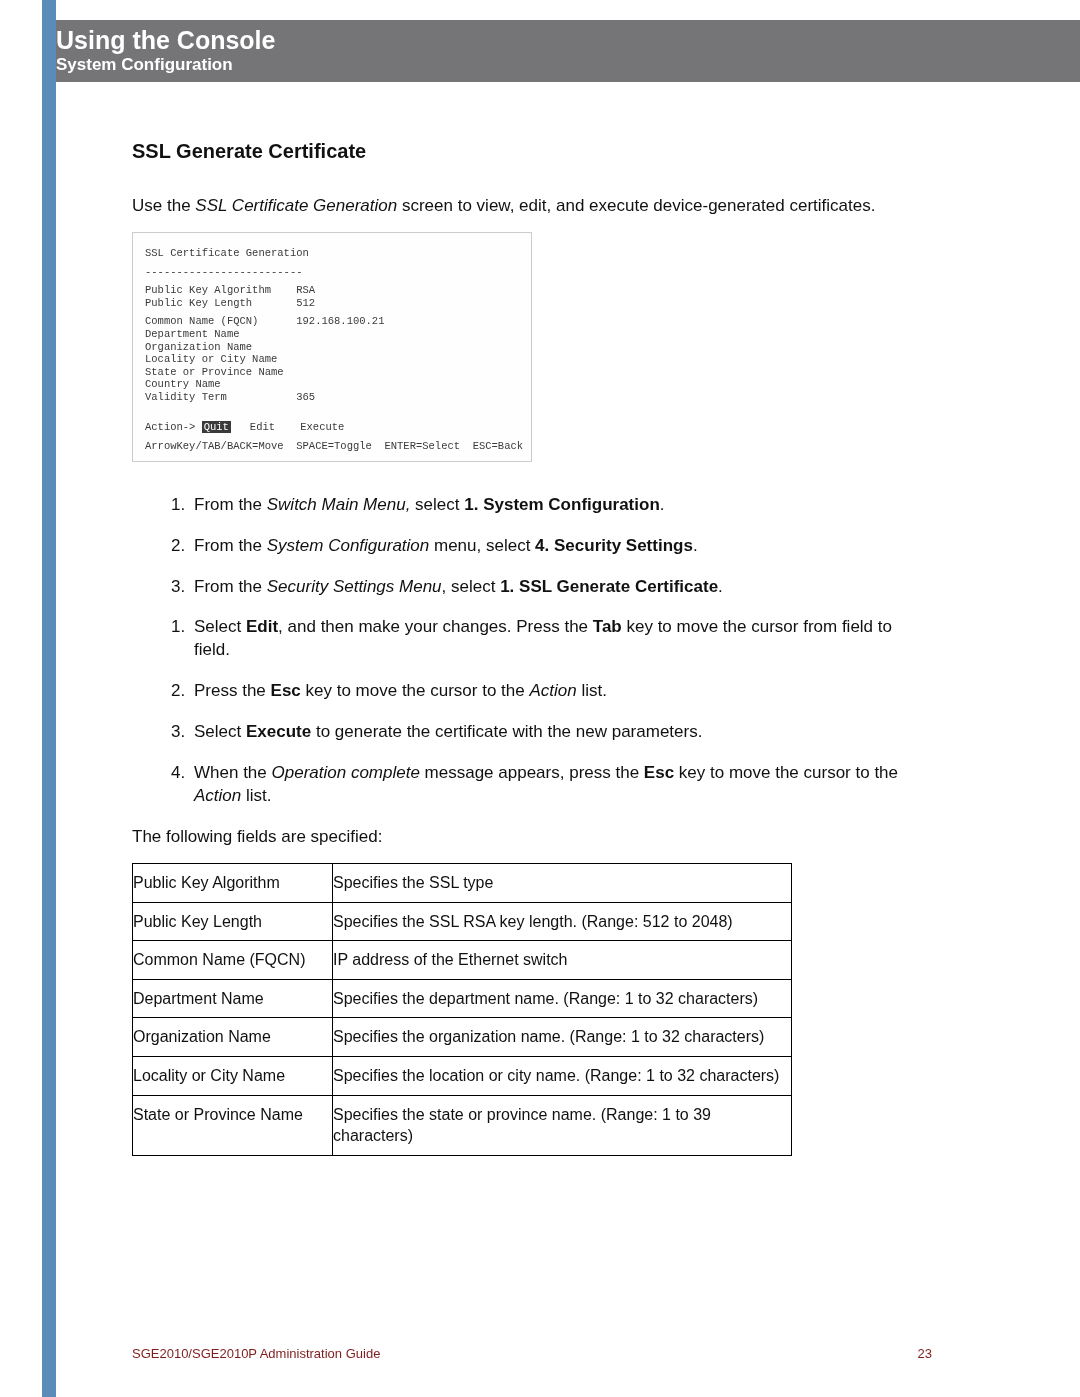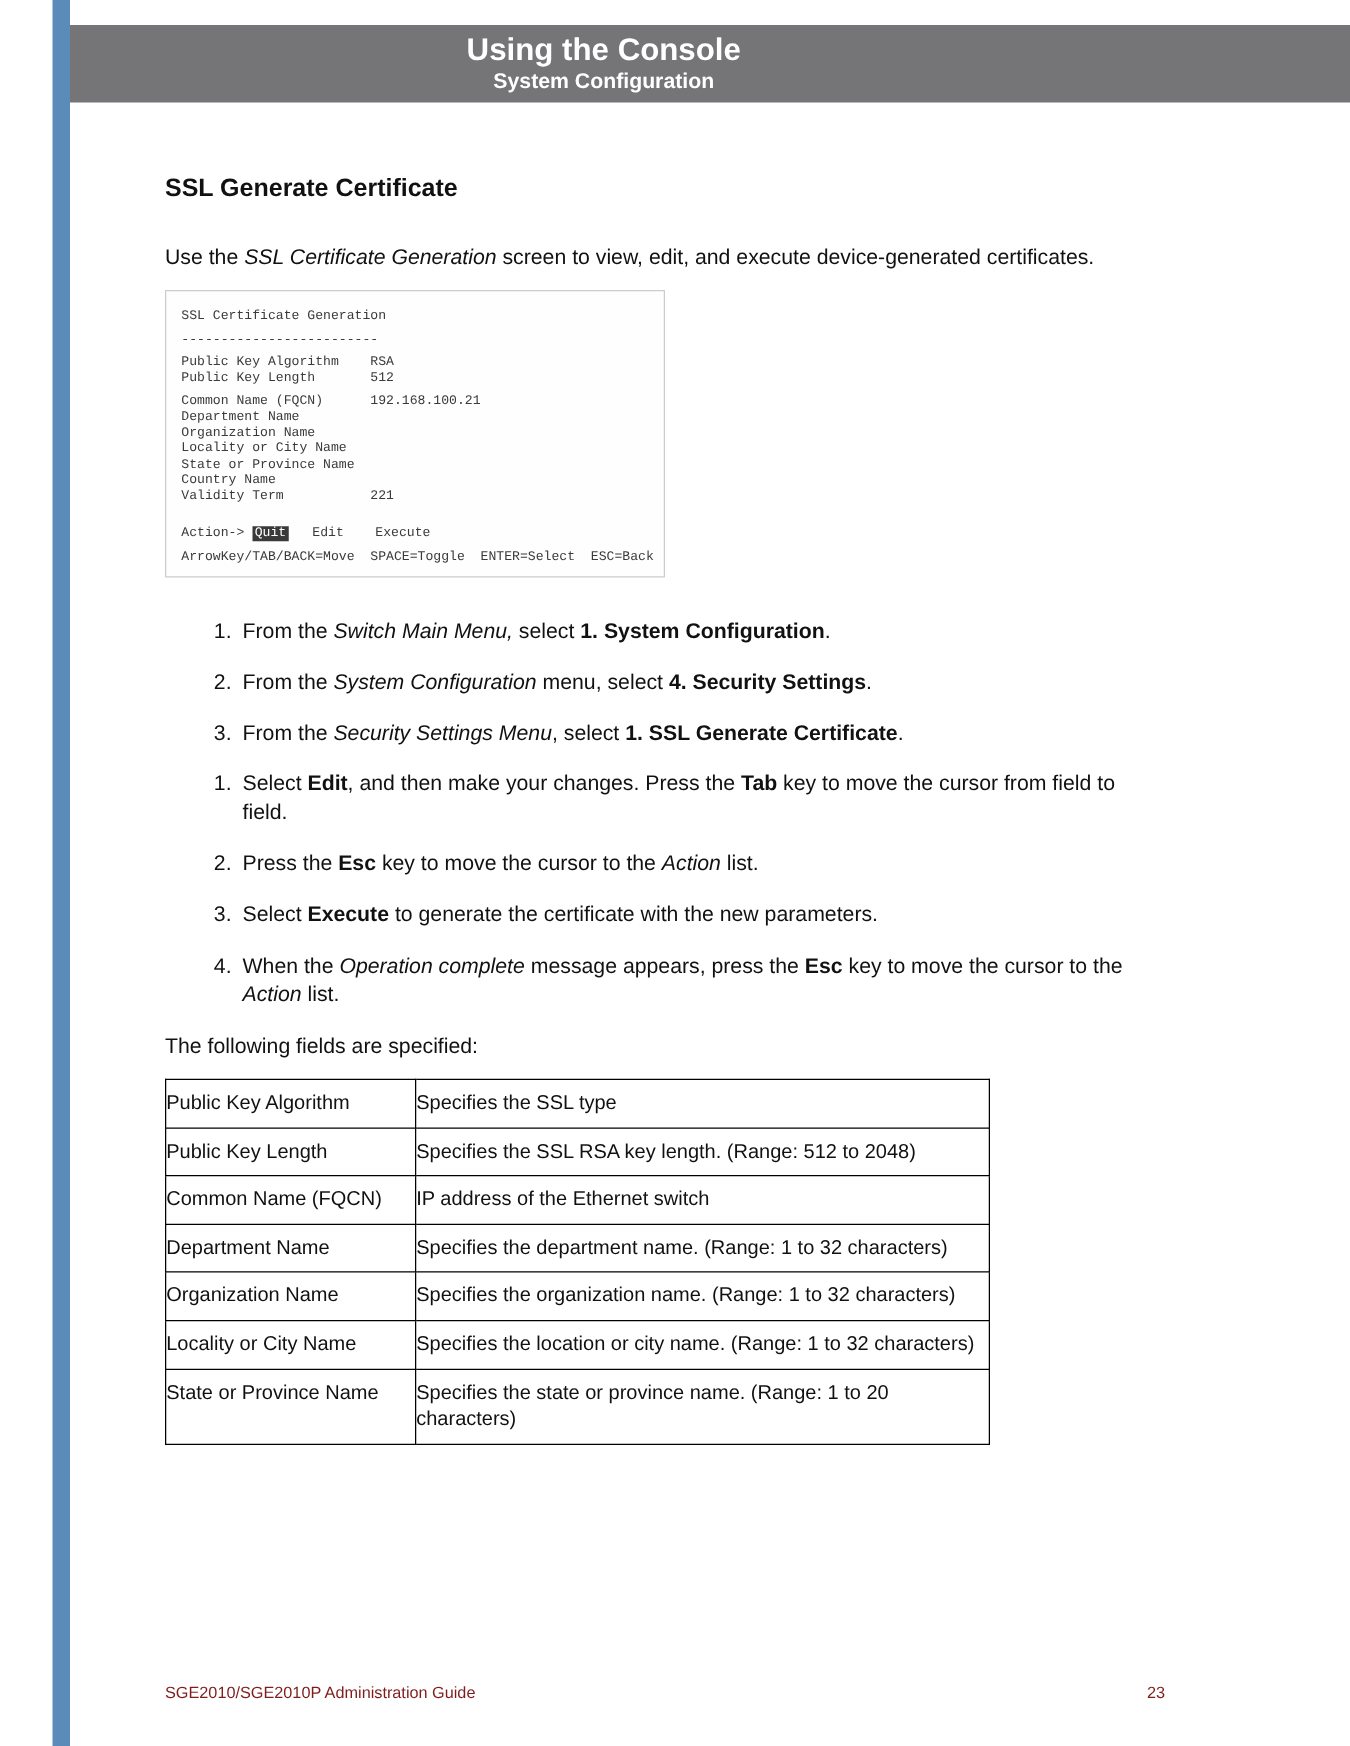--- a/index.html
+++ b/index.html
@@ -20,21 +20,21 @@
     background: #5b8bb8;
   }
   .header-band {
     position: absolute;
     left: 56px;
     top: 20px;
     right: 0;
     height: 62px;
     background: #757578;
     color: #fff;
-    text-align: center;
+    text-align: left;
     padding: 6px 170px 0 0;
   }
   .header-band .chapter {
     font-size: 25px;
     font-weight: bold;
   }
   .header-band .section {
     font-size: 17px;
     font-weight: bold;
   }
@@ -136,21 +136,21 @@
     <div id="console-rows">
         <div class="row">Public Key Algorithm    RSA</div>
         <div class="row">Public Key Length       512</div>
         <div class="row" style="height: 6px;"></div>
         <div class="row">Common Name (FQCN)      192.168.100.21</div>
         <div class="row">Department Name         </div>
         <div class="row">Organization Name       </div>
         <div class="row">Locality or City Name   </div>
         <div class="row">State or Province Name  </div>
         <div class="row">Country Name            </div>
-        <div class="row">Validity Term           221</div>
+        <div class="row">Validity Term           365</div>
       </div>
     <div style="height:18px"></div>
     <div class="row"><span>Action-&gt; </span><span class="hi">Quit</span><span>   Edit    Execute</span></div>
     <div style="height:6px"></div>
     <div class="row">ArrowKey/TAB/BACK=Move  SPACE=Toggle  ENTER=Select  ESC=Back</div>
   </div>
 
   <ol class="steps">
     <li><span>From the </span><span class="italic">Switch Main Menu, </span><span>select </span><span class="bold">1. System Configuration</span><span>.</span></li>
     <li><span>From the </span><span class="italic">System Configuration</span><span> menu, select </span><span class="bold">4. Security Settings</span><span>.</span></li>
@@ -187,21 +187,21 @@
         <tr>
           <td class="col1">Organization Name</td>
           <td>Specifies the organization name. (Range: 1 to 32 characters)</td>
         </tr>
         <tr>
           <td class="col1">Locality or City Name</td>
           <td>Specifies the location or city name. (Range: 1 to 32 characters)</td>
         </tr>
         <tr>
           <td class="col1">State or Province Name</td>
-          <td>Specifies the state or province name. (Range: 1 to 20 characters)</td>
+          <td>Specifies the state or province name. (Range: 1 to 39 characters)</td>
         </tr>
       </tbody>
   </table>
 </div>
 
 <div class="footer">
   <span>SGE2010/SGE2010P Administration Guide</span>
   <span class="pg">23</span>
 </div>
 

